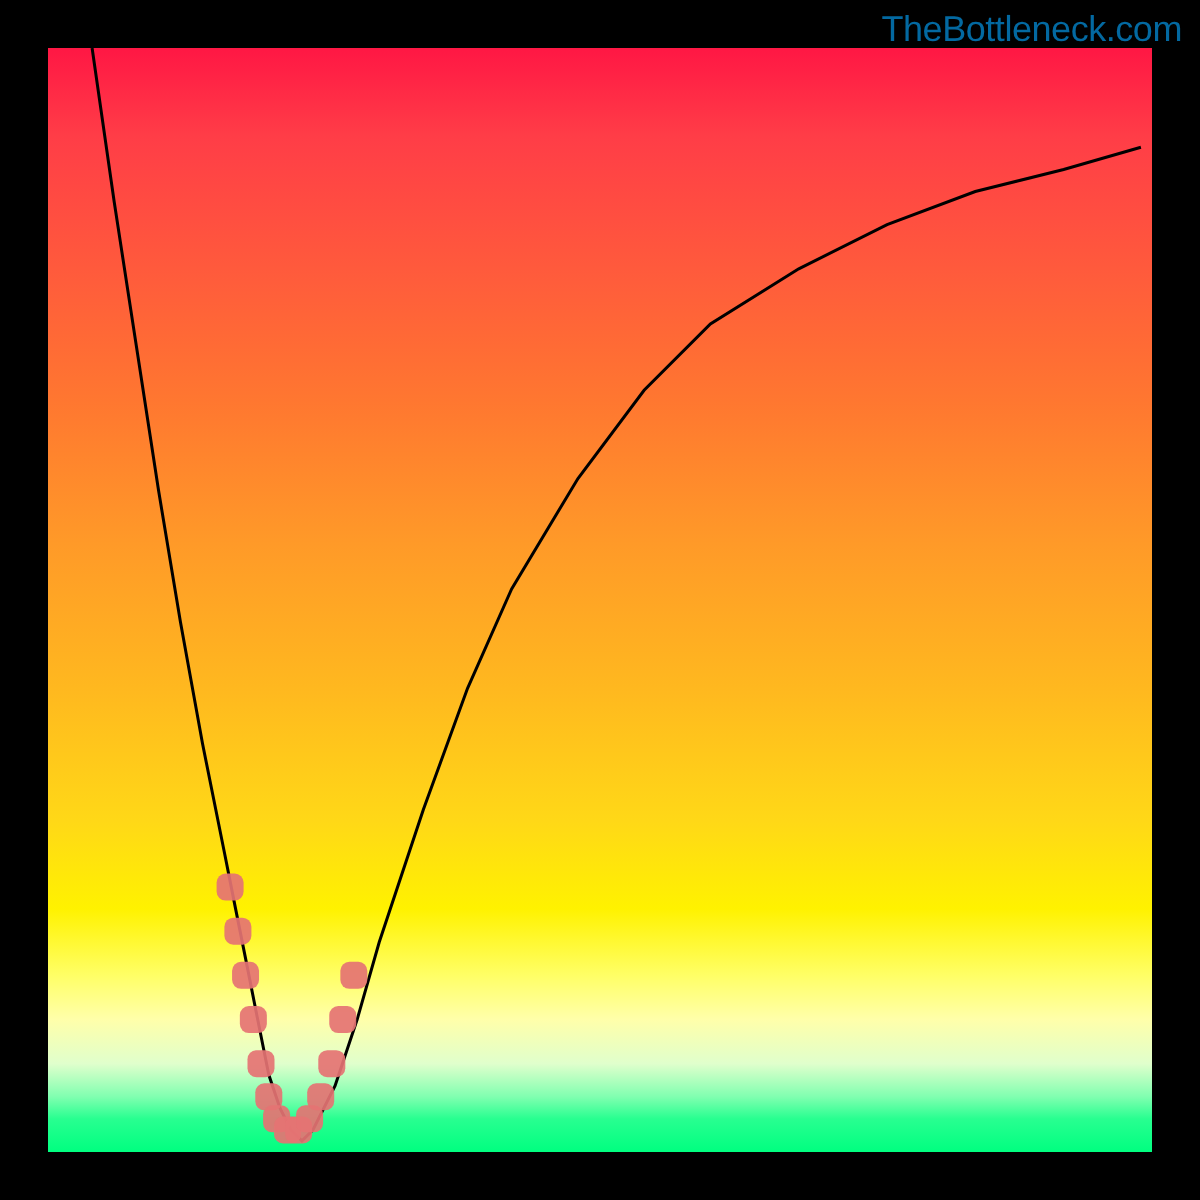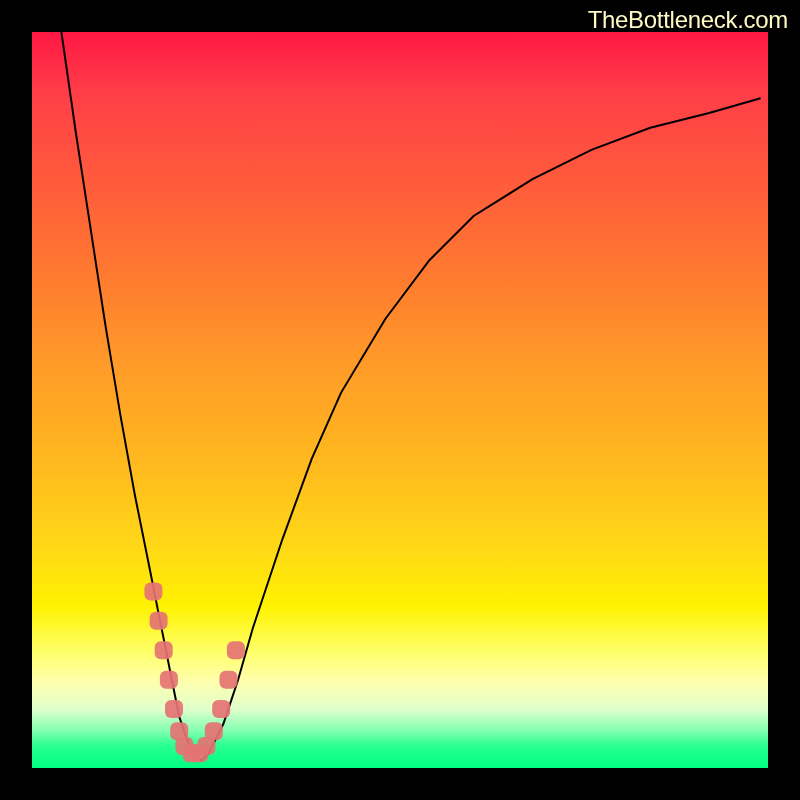--- a/index.html
+++ b/index.html
@@ -31,21 +31,21 @@
         #e0ffcc 92%,
         #80ffb0 95%,
         #28ff90 97%,
         #00ff80 100%
       );
     }
     .watermark {
       position: absolute;
       top: 6px;
       right: 12px;
-      color: #fef9c3;
+      color: #0369a1;
       font-size: 24px;
       font-weight: 500;
       letter-spacing: -0.3px;
       z-index: 10;
     }
     .curve-svg {
       position: absolute;
       top: 0;
       left: 0;
       width: 736px;

